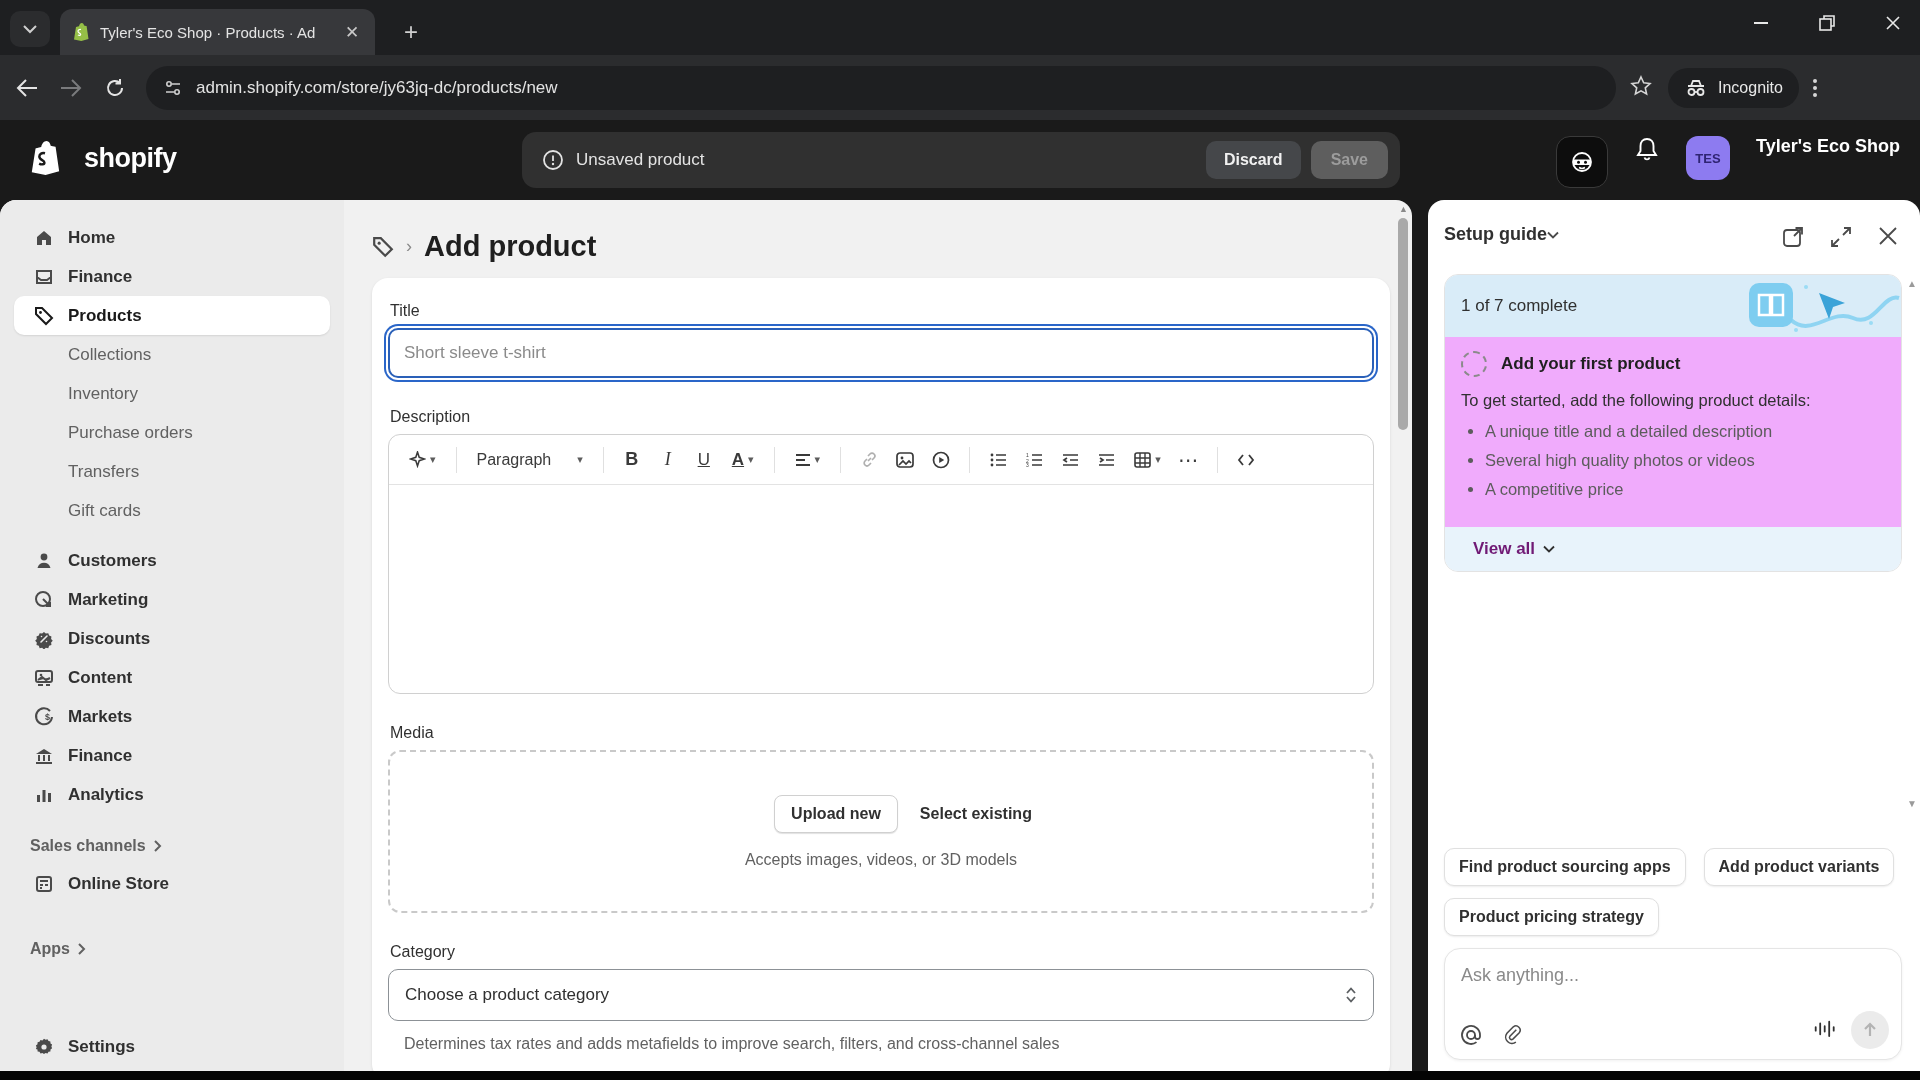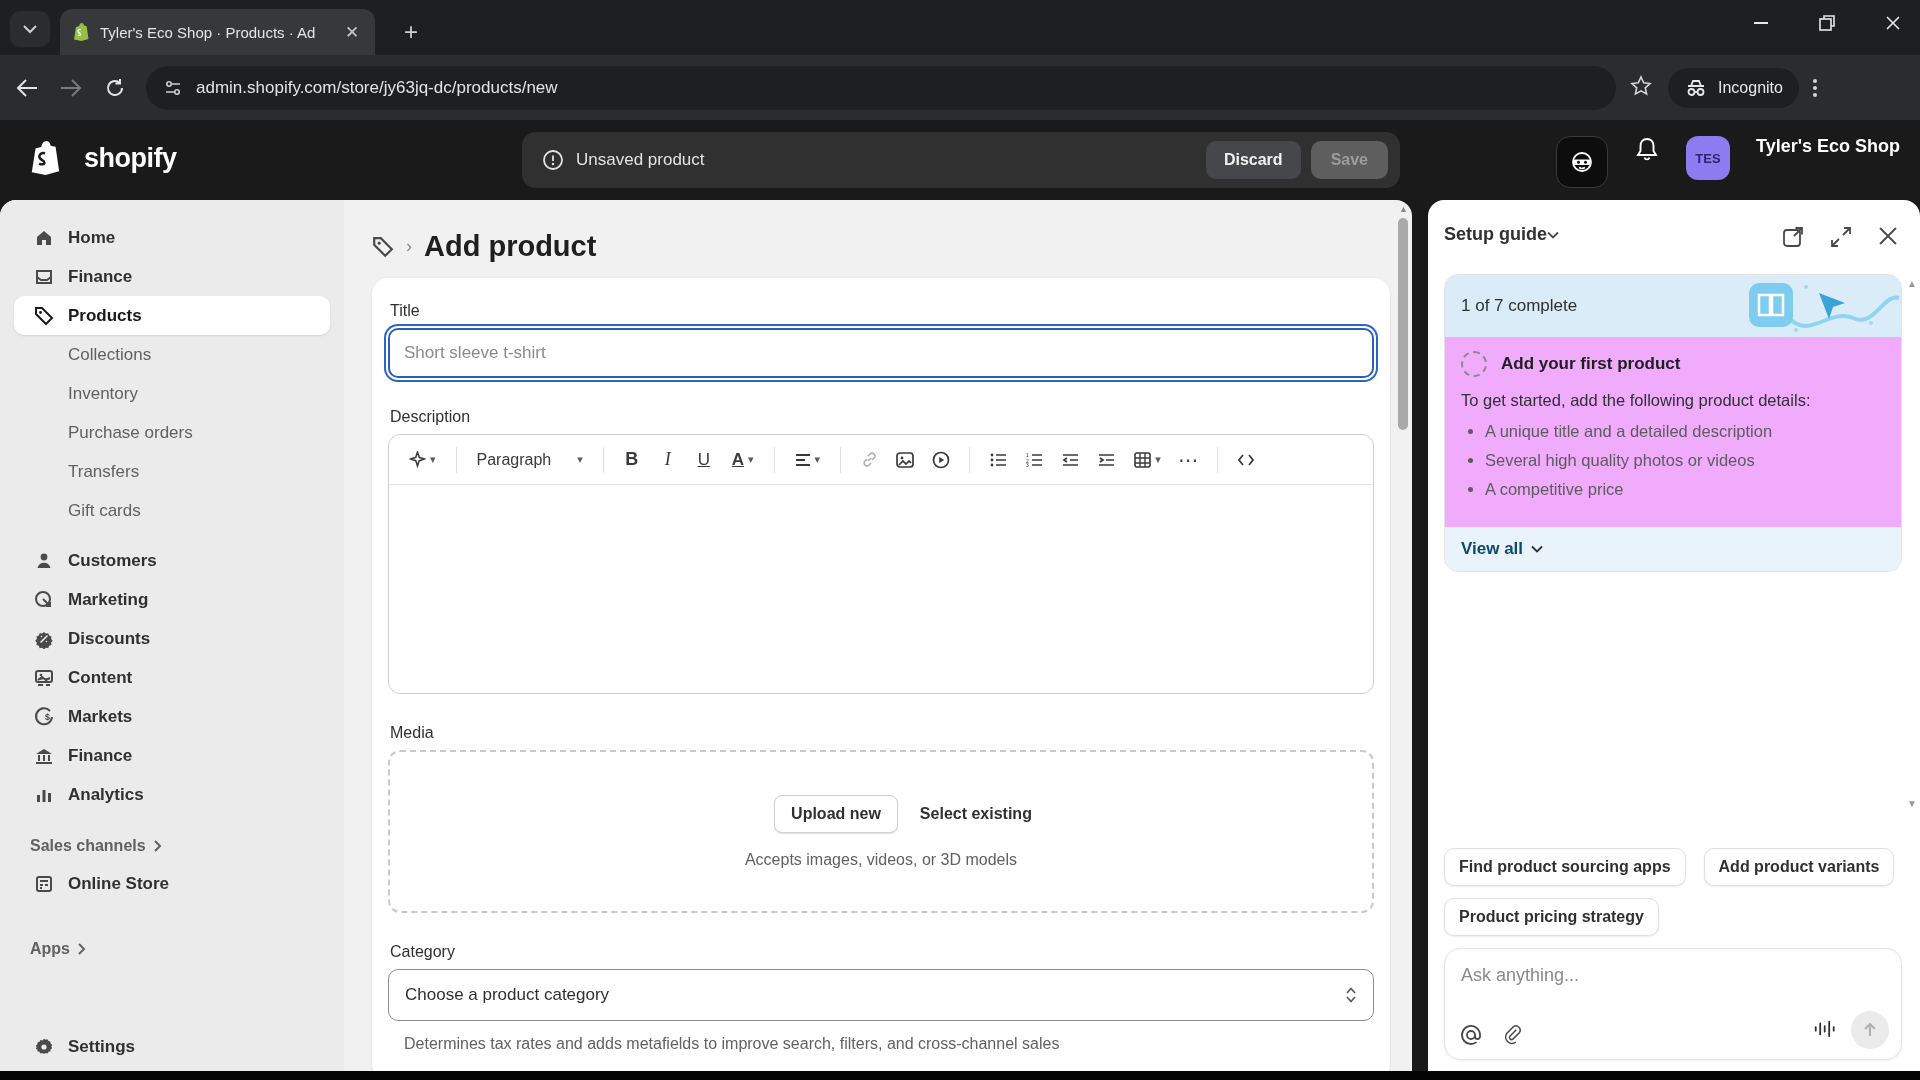--- a/index.html
+++ b/index.html
@@ -95,21 +95,21 @@
   .guide { position:absolute; left:16px; top:74px; width:458px; border:1px solid #e3e3e3; border-radius:14px; overflow:hidden; }
   .guide-banner { height:62px; background:#d9ecf8; display:flex; align-items:center; padding:0 16px; position:relative; overflow:hidden; }
   .guide-progress { color:#303030; font-size:17px; }
   .guide-body { background:#f0abfc; padding:14px 16px 18px; }
   .step-head { display:flex; align-items:center; gap:14px; }
   .dashed-circle { width:26px; height:26px; border:2px dashed #8a8a8a; border-radius:50%; }
   .step-title { color:#1f1f1f; font-size:17px; font-weight:700; }
   .step-intro { margin-top:14px; color:#303030; font-size:16.5px; }
   .step-list { margin:12px 0 4px 24px; color:#5c5c5c; font-size:16.5px; }
   .step-list li { margin-bottom:10px; }
-  .guide-foot { height:44px; background:#e8f3fb; display:flex; align-items:center; padding:0 16px; gap:8px; color:#0c4a6e; font-size:17px; font-weight:550; }
+  .guide-foot { height:44px; background:#e8f3fb; display:flex; align-items:center; padding:0 28px; gap:8px; color:#701a75; font-size:17px; font-weight:550; }
 
   .chips { position:absolute; left:16px; top:648px; width:460px; display:flex; flex-wrap:wrap; gap:12px 18px; }
   .chip { background:#fff; border:1px solid #e0e0e0; box-shadow:0 1px 2px rgba(0,0,0,.08); border-radius:10px; height:38px; display:flex; align-items:center; padding:0 14px; color:#303030; font-size:16px; font-weight:600; }
 
   .ask { position:absolute; left:16px; top:748px; width:458px; height:112px; background:#fff; border:1px solid #e5e5e5; border-radius:16px; box-shadow:0 1px 3px rgba(0,0,0,.06); }
   .ask-input { position:absolute; left:16px; top:16px; width:420px; border:none; outline:none; font-size:18px; color:#303030; font-family:inherit; background:transparent; }
   .ask-input::placeholder { color:#8a8a8a; }
   .ask-left { position:absolute; left:14px; bottom:12px; display:flex; gap:18px; color:#4a4a4a; align-items:center; }
   .ask-right { position:absolute; right:12px; bottom:10px; display:flex; gap:14px; align-items:center; color:#303030; }
   .send-btn { width:38px; height:38px; border-radius:50%; background:#ebebeb; display:flex; align-items:center; justify-content:center; color:#b3b3b3; font-size:18px; border:none; }

